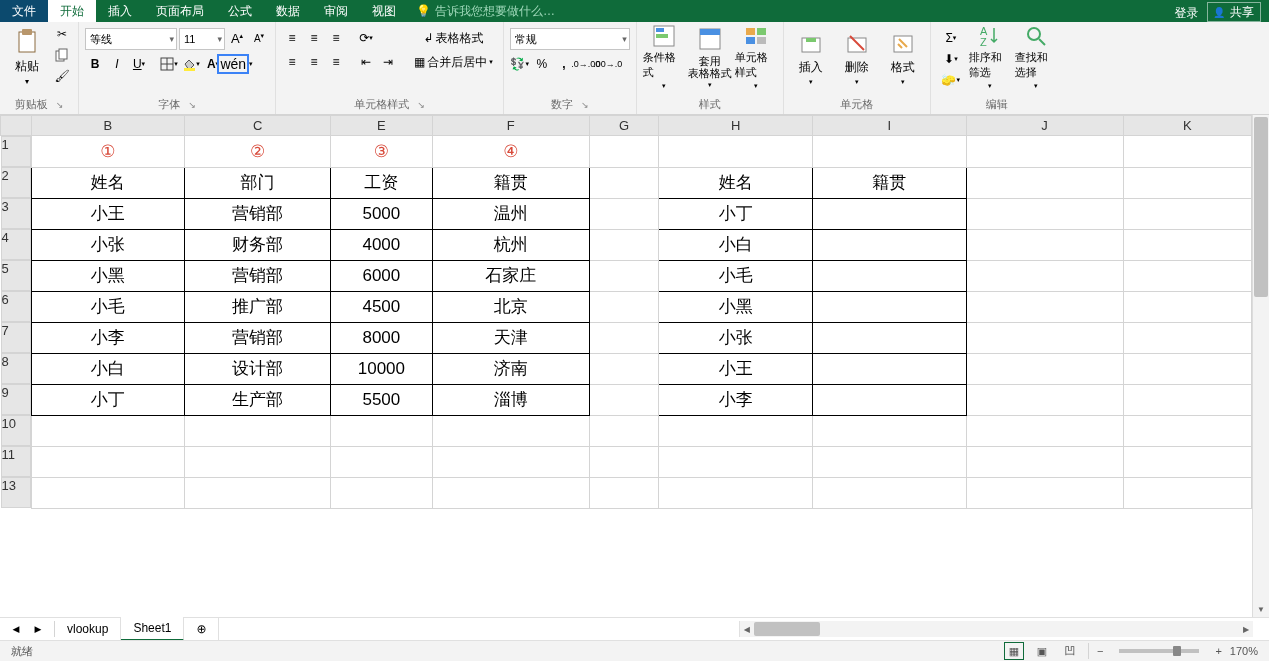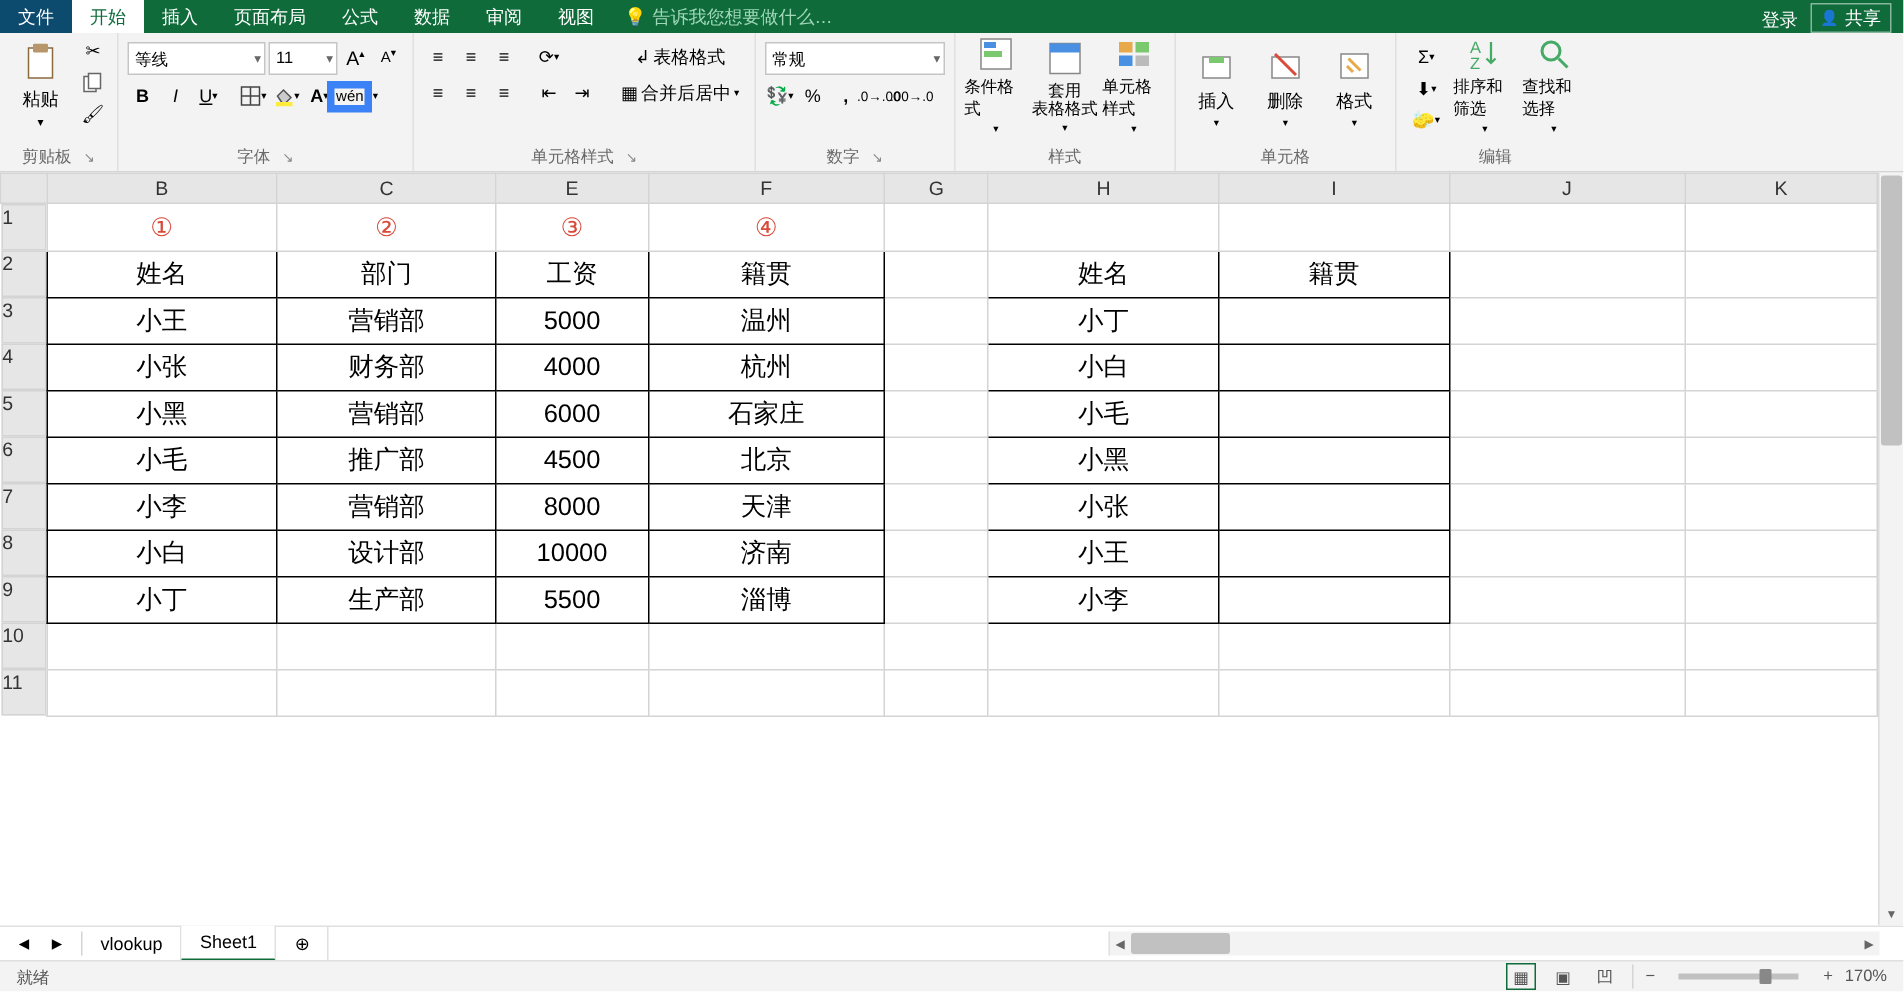--- a/index.html
+++ b/index.html
@@ -168,21 +168,21 @@
                   <rect x="2" y="11" width="11" height="3" fill="#ffeb3b"></rect>
                 </svg>
               </span>
               <span style="font-size:7px">▾</span>
             </div>
           <div class="small-btn">
               <span><span style="color:#000;font-weight:bold">A</span></span>
               <span style="font-size:7px">▾</span>
             </div>
           <div class="small-btn">
-              <span style="font-size:10px;border:5px solid #3b82f6;padding:0 1px">wén</span>
+              <span style="font-size:14px;border:2px solid #3b82f6;padding:0 1px">wén</span>
               <span style="font-size:7px">▾</span>
             </div>
         </div>
       </div>
       <div class="group-label">
           <span>字体</span>
           <span class="dlaunch">↘</span>
         </div>
     </div>
 
@@ -550,20 +550,32 @@
               <td></td>
               <td></td>
               <td></td>
               <td></td>
               <td></td>
               <td></td>
               <td></td>
               <td></td>
               <td></td>
             </tr>
+            <tr>
+              <th class="row">13</th>
+              <td></td>
+              <td></td>
+              <td></td>
+              <td></td>
+              <td></td>
+              <td></td>
+              <td></td>
+              <td></td>
+              <td></td>
+            </tr>
           </tbody>
         </table>
     </div>
     <div class="vscroll">
       <div class="arrow" style="top:0">▲</div>
       <div class="thumb"></div>
       <div class="arrow" style="bottom:0">▼</div>
     </div>
   </div>
 

